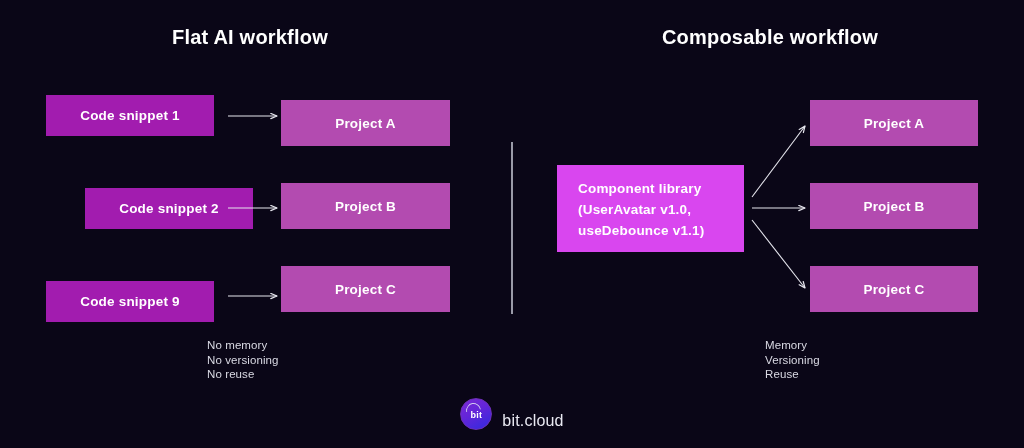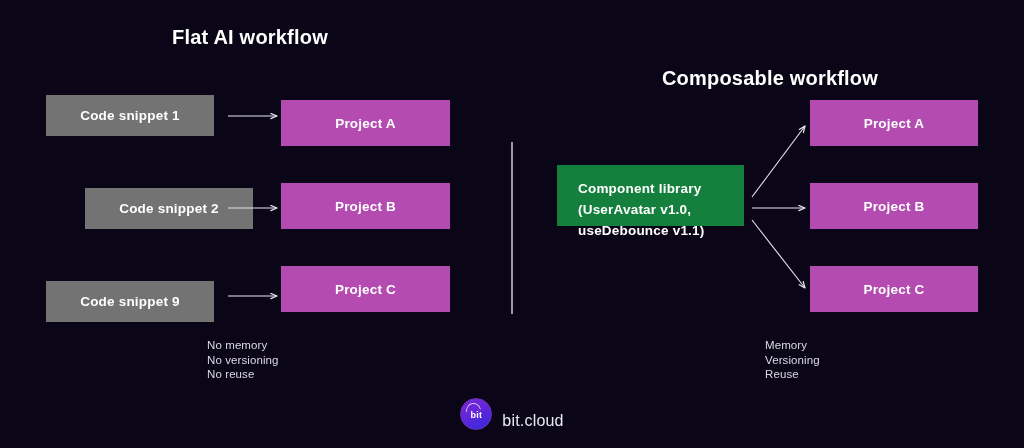--- a/index.html
+++ b/index.html
@@ -22,57 +22,57 @@
     position: absolute;
     top: 26px;
     font-size: 20px;
     font-weight: bold;
     color: #ffffff;
     letter-spacing: 0.2px;
     text-align: center;
     white-space: nowrap;
   }
   #title-left  { left: 100px; width: 300px; }
-  #title-right { left: 620px; width: 300px; margin-top: 41px; }
+  #title-right { left: 620px; width: 300px; }
 
   
   .node {
     position: absolute;
     display: flex;
     align-items: center;
     justify-content: center;
     color: #ffffff;
     font-size: 13.5px;
     font-weight: bold;
     letter-spacing: 0.2px;
     box-sizing: border-box;
     text-align: center;
   }
   .node.snippet {
-    background: #737373;
+    background: #a21caf;
     width: 168px;
     height: 41px;
     left: 46px;
   }
   .node.project-left {
     background: #b34bb0;
     width: 169px;
     height: 46px;
     left: 281px;
   }
   .node.project-right {
     background: #b34bb0;
     width: 168px;
     height: 46px;
     left: 810px;
   }
   .node.library {
-    background: #15803d;
+    background: #d946ef;
     width: 187px;
-    height: 61px;
+    height: 87px;
     left: 557px;
     top: 165px;
     display: block;
     padding: 13px 0 0 21px;
     text-align: left;
     line-height: 21px;
     font-size: 13.5px;
   }
 
   

